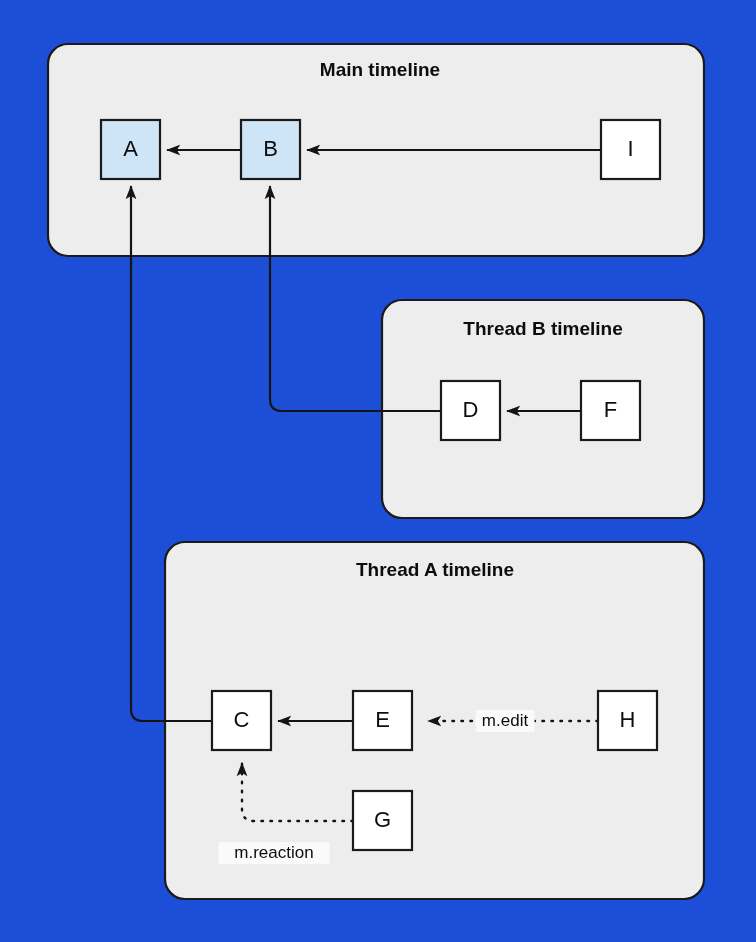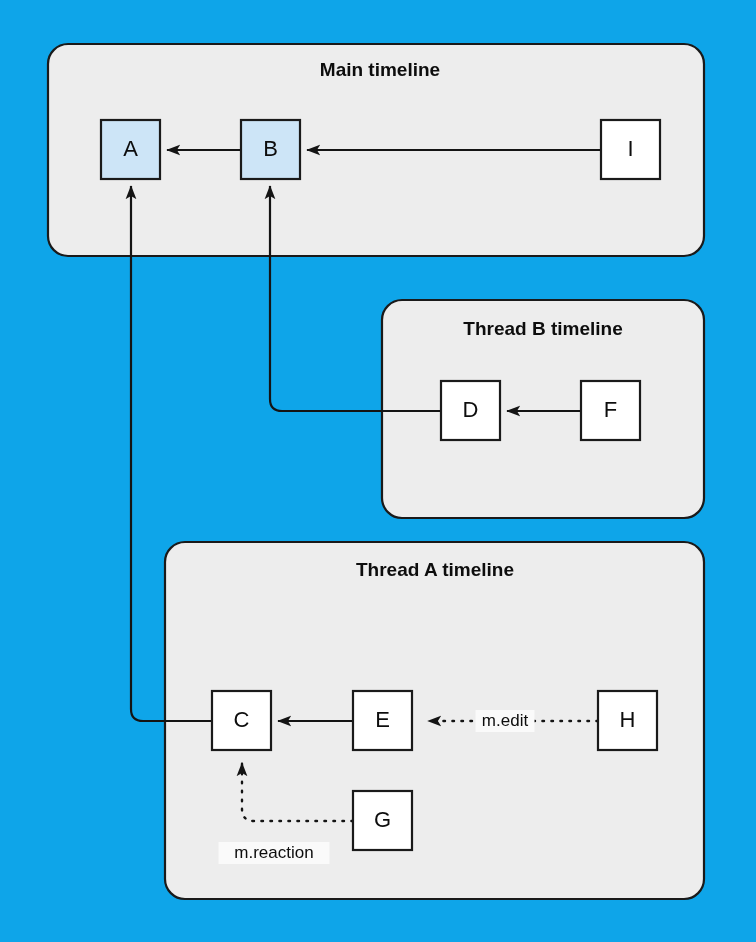--- a/index.html
+++ b/index.html
@@ -7,21 +7,21 @@
     padding: 0;
     background: #ffffff;
   }
   body {
     font-family: "Liberation Sans", "DejaVu Sans", sans-serif;
   }
   #canvas {
     position: relative;
     width: 756px;
     height: 942px;
-    background: #0ea5e9;
+    background: #1d4ed8;
     overflow: hidden;
   }
   #diagram-svg {
     position: absolute;
     left: 0;
     top: 0;
     width: 756px;
     height: 942px;
   }
   .panel-rect {

